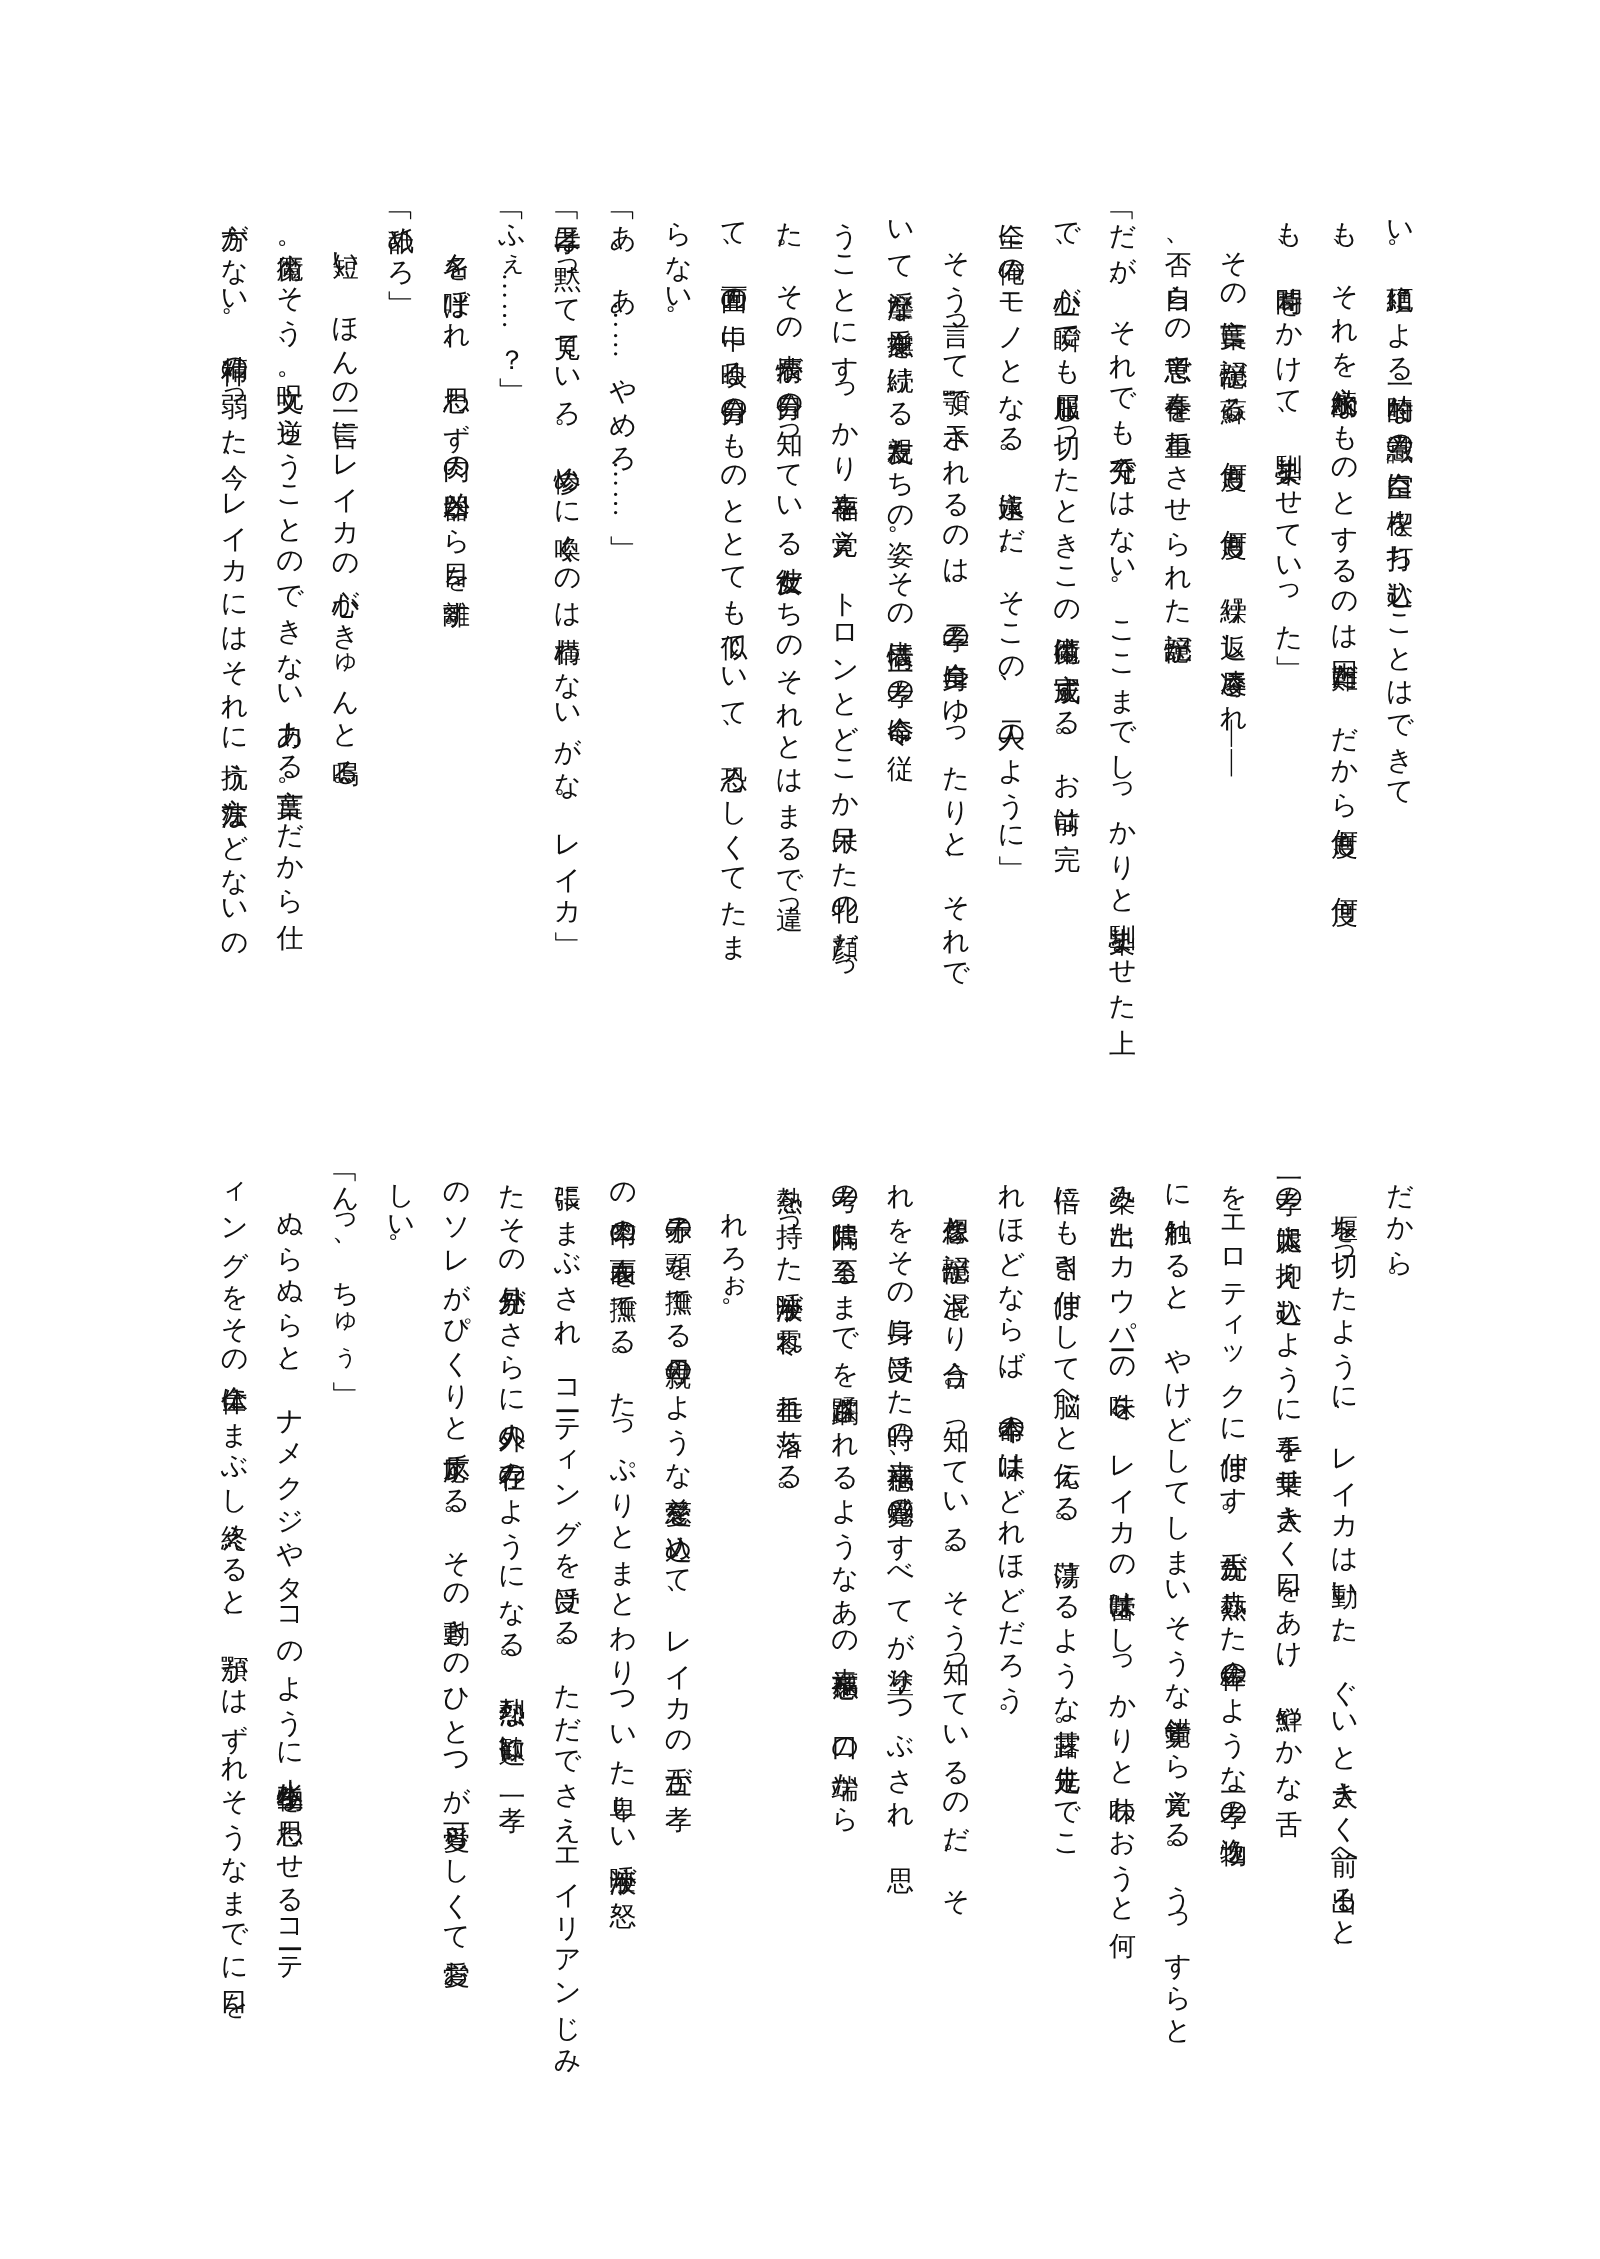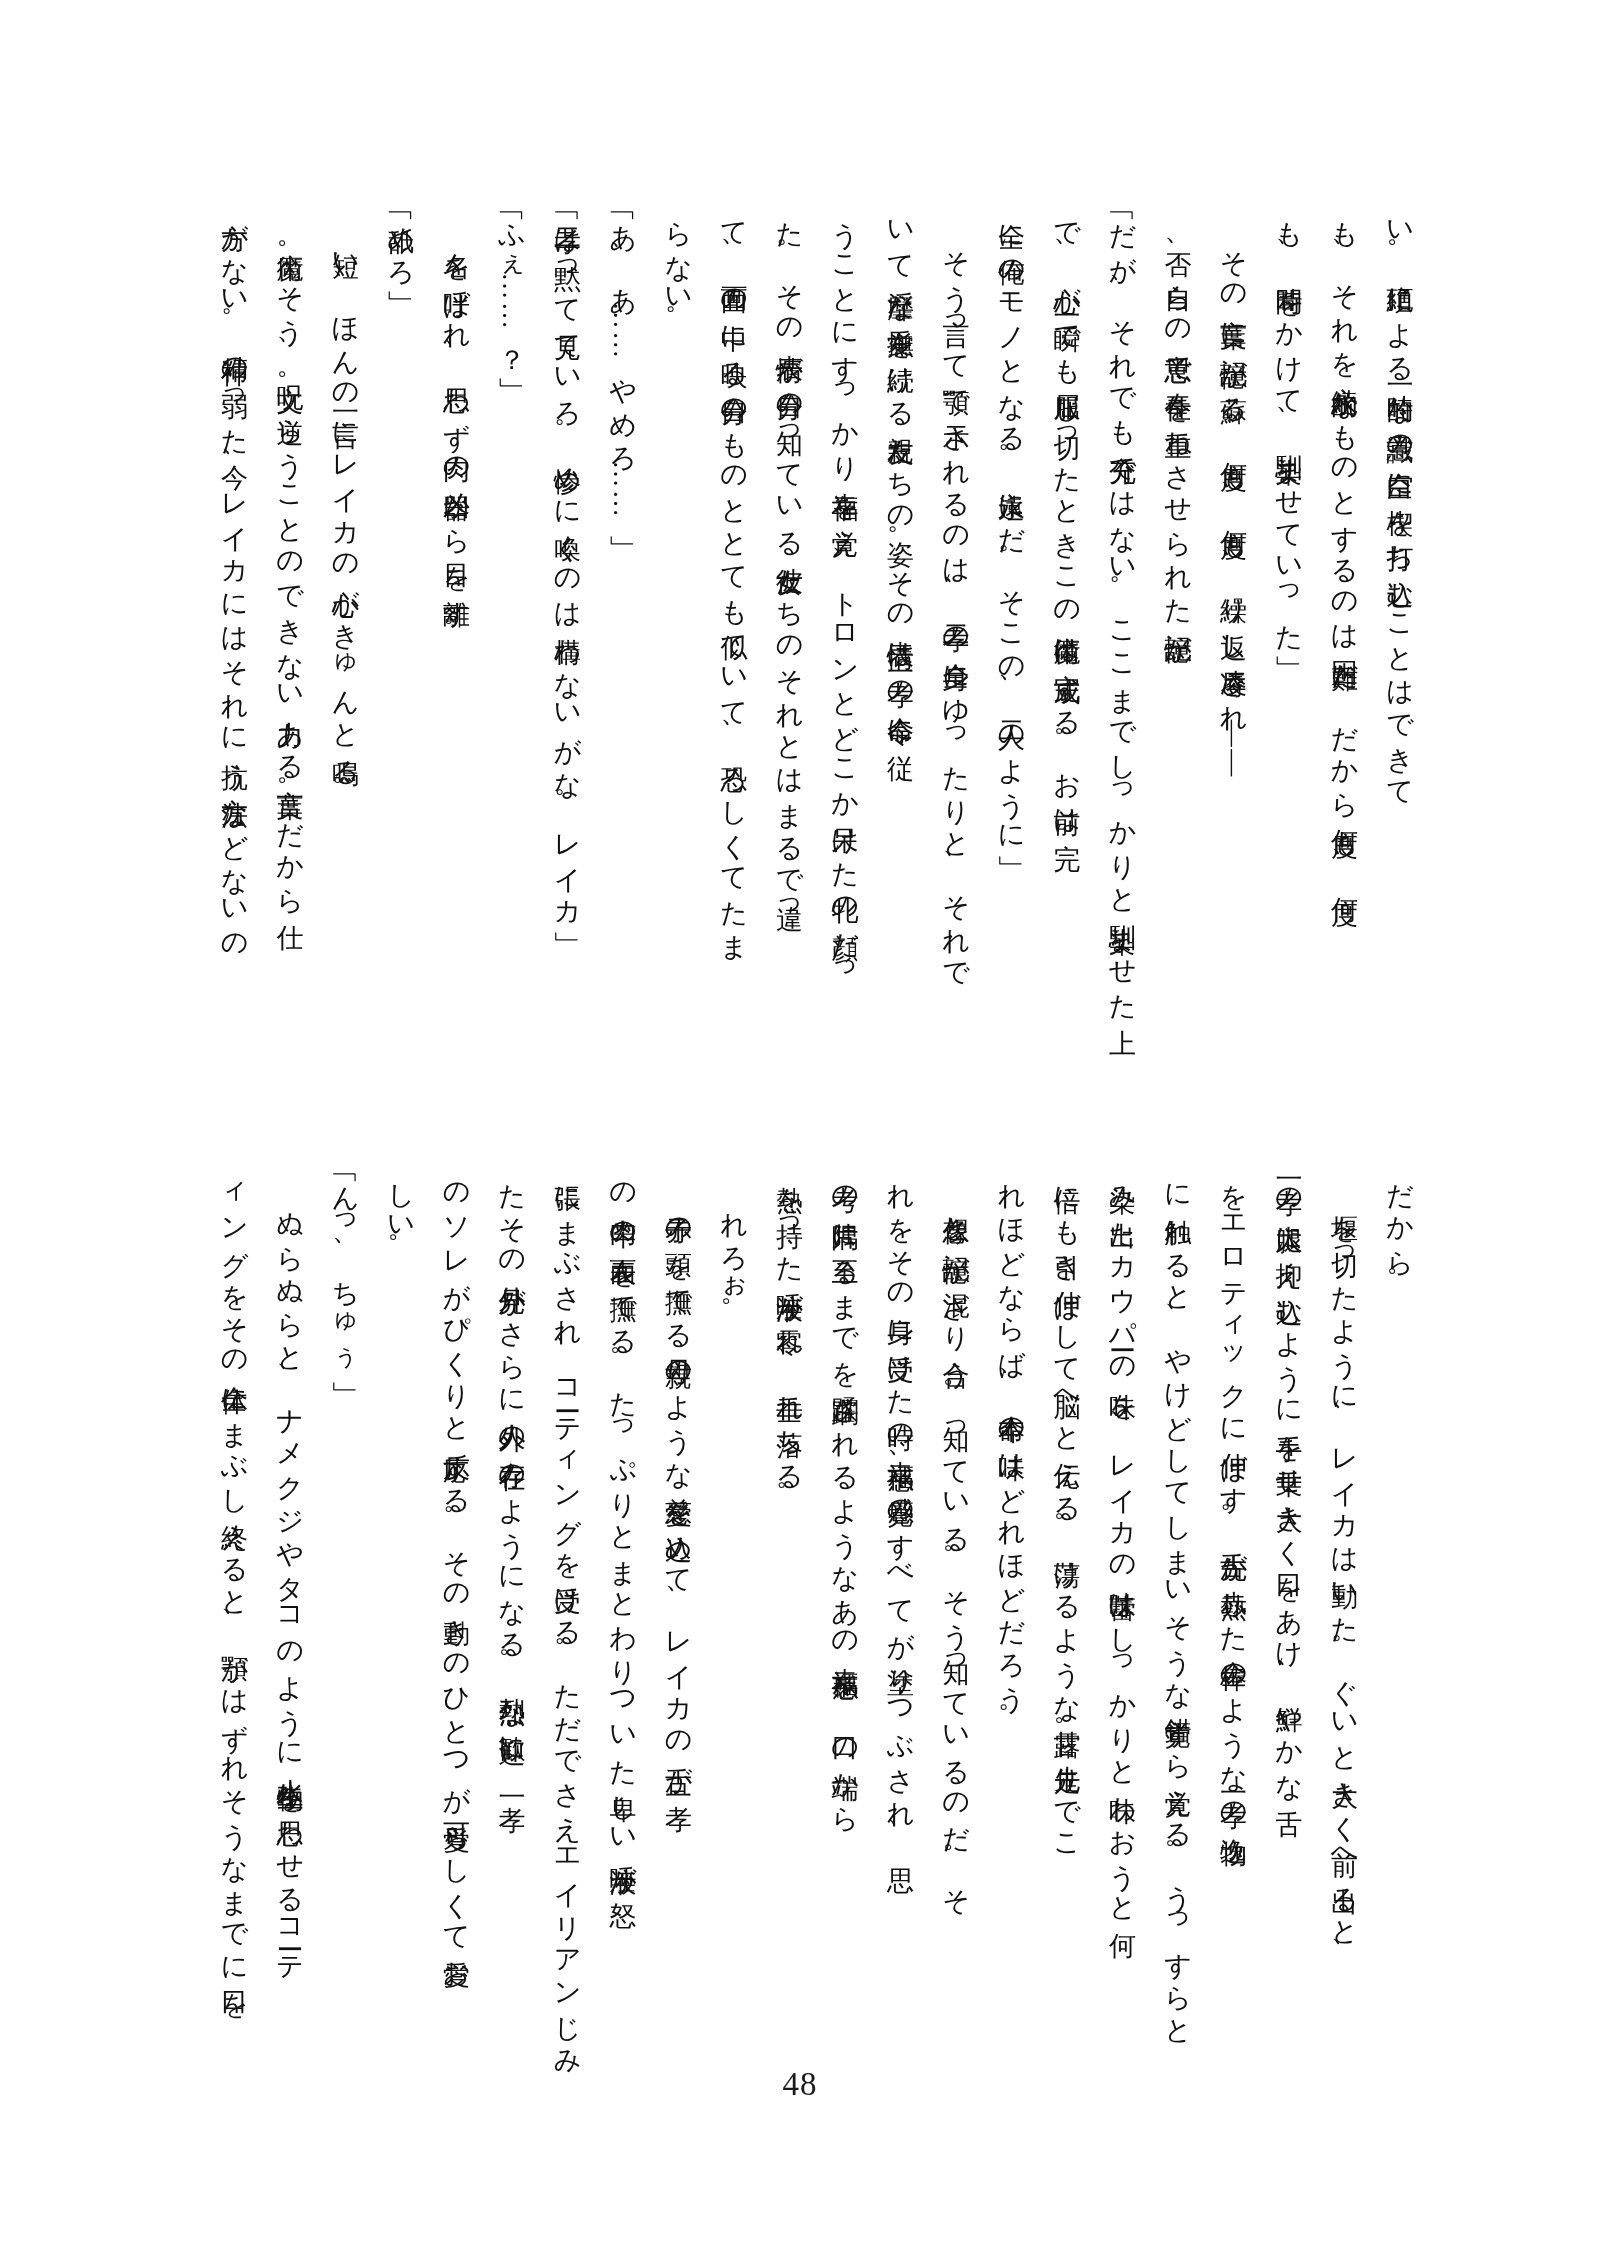--- a/index.html
+++ b/index.html
@@ -91,14 +91,13 @@
       <div class="tcol">　赤子の頭を撫でる母親のような慈愛を込めて、レイカの舌が一孝</div>
       <div class="tcol">の肉竿の表面を撫でる。たっぷりとまとわりついた卑しい唾液が怒</div>
       <div class="tcol">張にまぶされ、コーティングを受ける。ただでさえエイリアンじみ</div>
       <div class="tcol">たその外見がさらに人外の存在のようになる。熱烈な歓迎に、一孝</div>
       <div class="tcol">のソレがぴくりと反応する。その動きのひとつが可愛らしくて愛お</div>
       <div class="tcol">しい。</div>
       <div class="tcol">「んっ、ちゅぅ」</div>
       <div class="tcol">　ぬらぬらと、ナメクジやタコのように水生生物を思わせるコーテ</div>
       <div class="tcol">ィングをその全体にまぶし終えると、顎がはずれそうなまでに口を</div>
     </div>
-  <div class="page-number">48</div>
 </div>
 
 </body></html>

